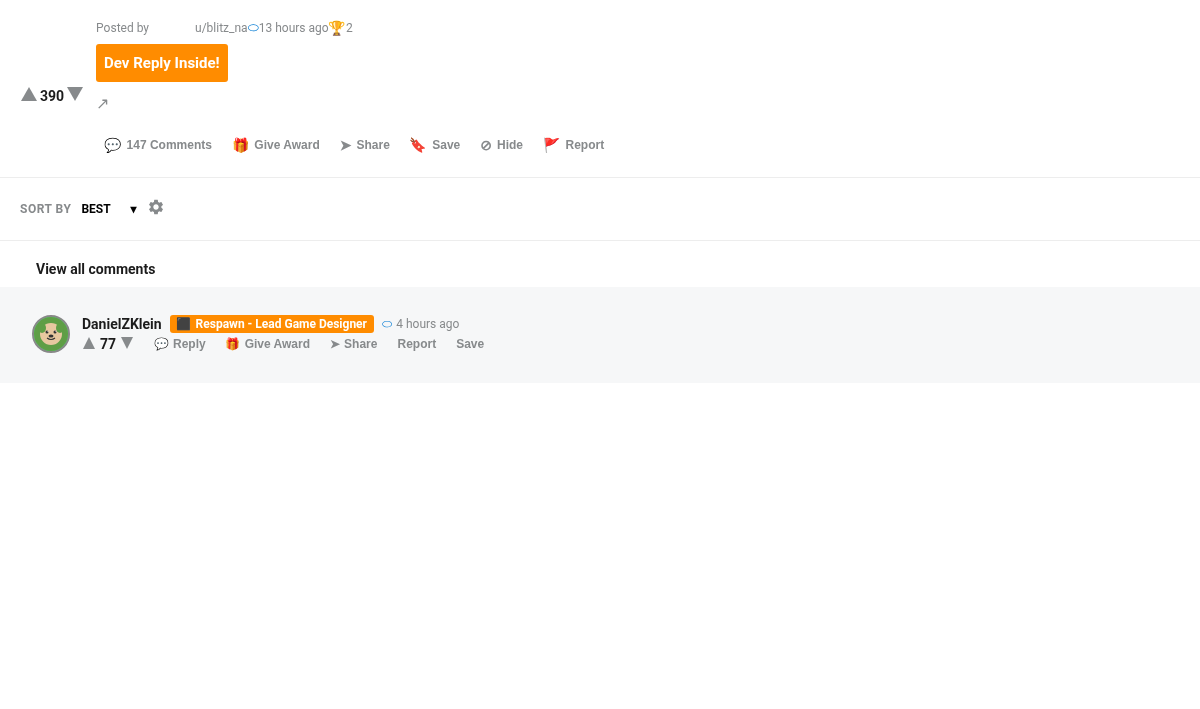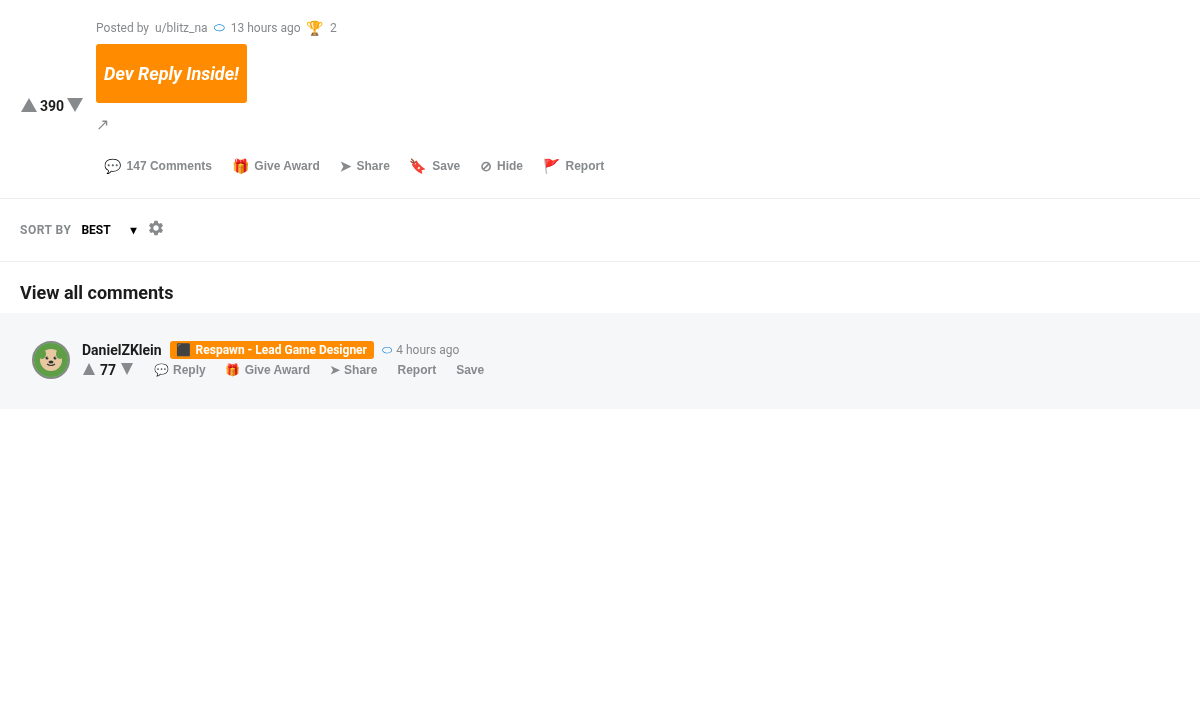--- a/index.html
+++ b/index.html
@@ -42,41 +42,39 @@
     .post-content {
       flex: 1;
     }
 
     .post-meta {
       font-size: 12px;
       color: #878a8c;
       margin-bottom: 8px;
       display: flex;
       align-items: center;
-      gap: 6px;
     }
 
     .post-title {
       font-size: 22px;
       font-weight: 500;
       line-height: 1.4;
       color: #222;
       margin-bottom: 12px;
     }
 
     .flair-tag {
       display: inline-block;
       background: #ff8c00;
       color: #fff;
-      font-size: 18px;
-      font-weight: 700;
-      padding: 19px 8px;
+      font-size: 15px;
+      font-weight: 700;
+      padding: 10px 8px;
       border-radius: 3px;
       margin-bottom: 12px;
-      font-style: italic;
     }
 
     .resize-icon {
       color: #878a8c;
       font-size: 16px;
       margin-bottom: 10px;
       display: block;
     }
 
     .post-actions {
@@ -142,22 +140,22 @@
       font-size: 16px;
       cursor: pointer;
     }
     .sort-gear svg {
       width: 18px;
       height: 18px;
       fill: #878a8c;
     }
 
     .view-all-comments {
-      padding: 10px 20px;
-      font-size: 18px;
+      padding: 10px 36px;
+      font-size: 14px;
       font-weight: 700;
       color: #1c1c1c;
       cursor: pointer;
     }
 
     .comments-section {
       background: #f6f7f8;
       padding: 16px 20px;
     }
 
@@ -284,21 +282,21 @@
       <svg width="18" height="18" viewBox="0 0 18 18" fill="#878a8c">
         <path d="M9 16L1 2h16L9 16z"></path>
       </svg>
     </div>
   </div>
 
   <div class="post-content">
     
     <div class="post-meta">
       <span>Posted by</span>
-      <span style="cursor:pointer;">u/blitz_na</span>
+      <span style="cursor:pointer;margin-left:46px;">u/blitz_na</span>
       <span style="color:#0079d3; font-size:13px;">⬭</span>
       <span>13 hours ago</span>
       <span style="font-size:14px;">🏆</span>
       <span>2</span>
     </div>
 
     
 
     
     <div class="flair-tag">Dev Reply Inside!</div>

